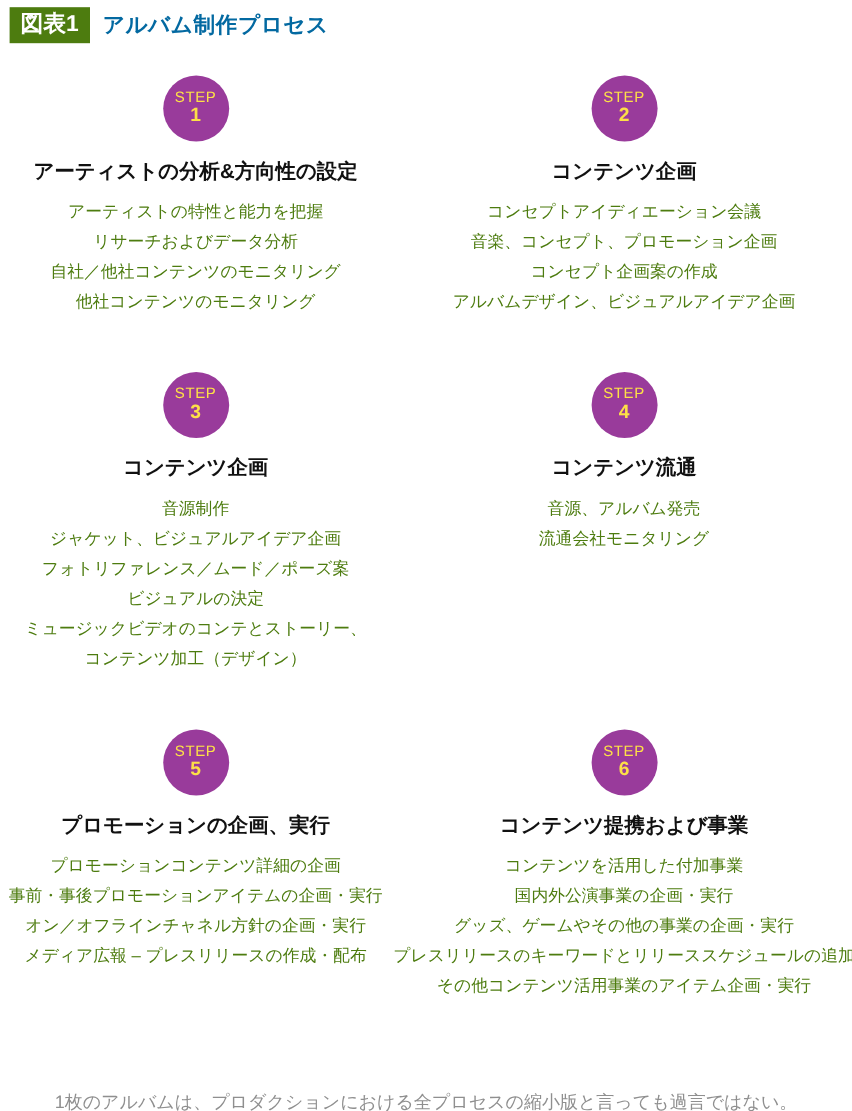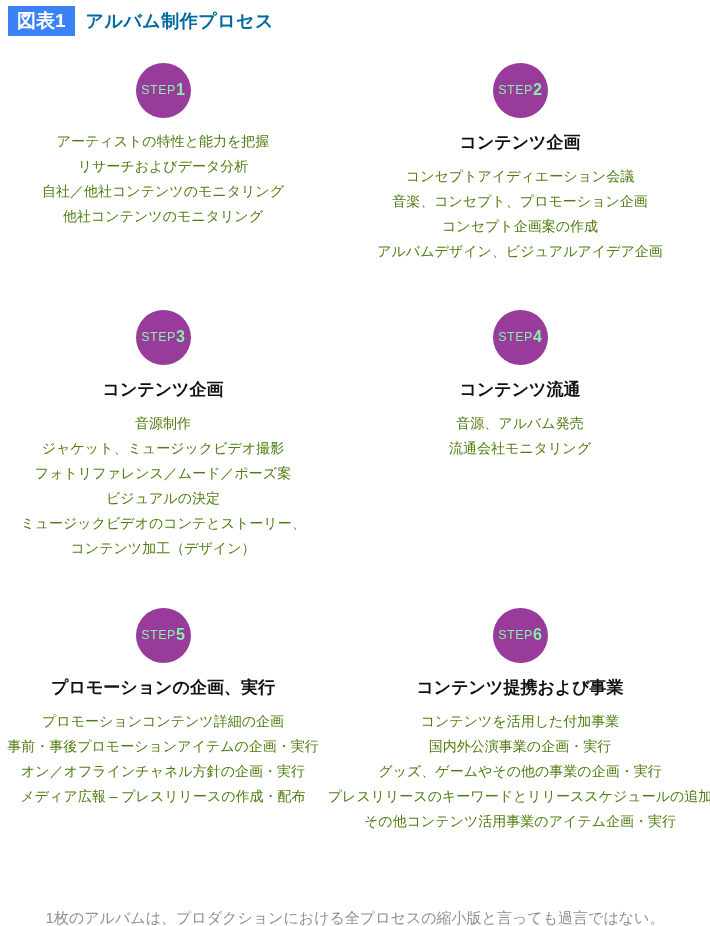--- a/index.html
+++ b/index.html
@@ -16,21 +16,21 @@
   
   .header {
     position: absolute;
     top: 6px;
     left: 8px;
     display: flex;
     align-items: center;
     gap: 11px;
   }
   .badge {
-    background: #3b82f6;
+    background: #4d7c0f;
     color: #ffffff;
     font-weight: bold;
     font-size: 19px;
     line-height: 1;
     padding: 5px 9px 6px 9px;
   }
   .title {
     margin: 0;
     font-size: 18px;
     font-weight: bold;
@@ -51,23 +51,23 @@
   .col-right { left: 342px; }
   .row-1 { top: 63px; }
   .row-2 { top: 310px; }
   .row-3 { top: 608px; }
 
   .circle {
     width: 55px;
     height: 55px;
     border-radius: 50%;
     background: var(--accent, #993b9b);
-    color: #86efac;
+    color: #fde047;
     display: flex;
-    flex-direction: row;
+    flex-direction: column;
     align-items: center;
     justify-content: center;
     line-height: 1.15;
     flex: 0 0 auto;
   }
   .step-word { font-size: 12.5px; letter-spacing: 0.5px; }
   .step-num  { font-size: 16px; font-weight: bold; }
 
   .step-heading {
     margin: 15px 0 0 0;
@@ -109,20 +109,21 @@
   <div class="header">
     <span class="badge">図表1</span>
     <h1 class="title">アルバム制作プロセス</h1>
   </div>
 
   <section class="step col-left row-1">
     <div class="circle">
       <span class="step-word">STEP</span>
       <span class="step-num">1</span>
     </div>
+    <h2 class="step-heading">アーティストの分析&amp;方向性の設定</h2>
     <ul class="step-items">
       <li>アーティストの特性と能力を把握</li>
       <li>リサーチおよびデータ分析</li>
       <li>自社／他社コンテンツのモニタリング</li>
       <li>他社コンテンツのモニタリング</li>
     </ul>
   </section>
 
   <section class="step col-right row-1">
     <div class="circle">
@@ -139,21 +140,21 @@
   </section>
 
   <section class="step col-left row-2">
     <div class="circle">
       <span class="step-word">STEP</span>
       <span class="step-num">3</span>
     </div>
     <h2 class="step-heading">コンテンツ企画</h2>
     <ul class="step-items">
       <li>音源制作</li>
-      <li>ジャケット、ミュージックビデオ撮影</li>
+      <li>ジャケット、ビジュアルアイデア企画</li>
       <li>フォトリファレンス／ムード／ポーズ案</li>
       <li>ビジュアルの決定</li>
       <li>ミュージックビデオのコンテとストーリー、</li>
       <li>コンテンツ加工（デザイン）</li>
     </ul>
   </section>
 
   <section class="step col-right row-2">
     <div class="circle">
       <span class="step-word">STEP</span>

